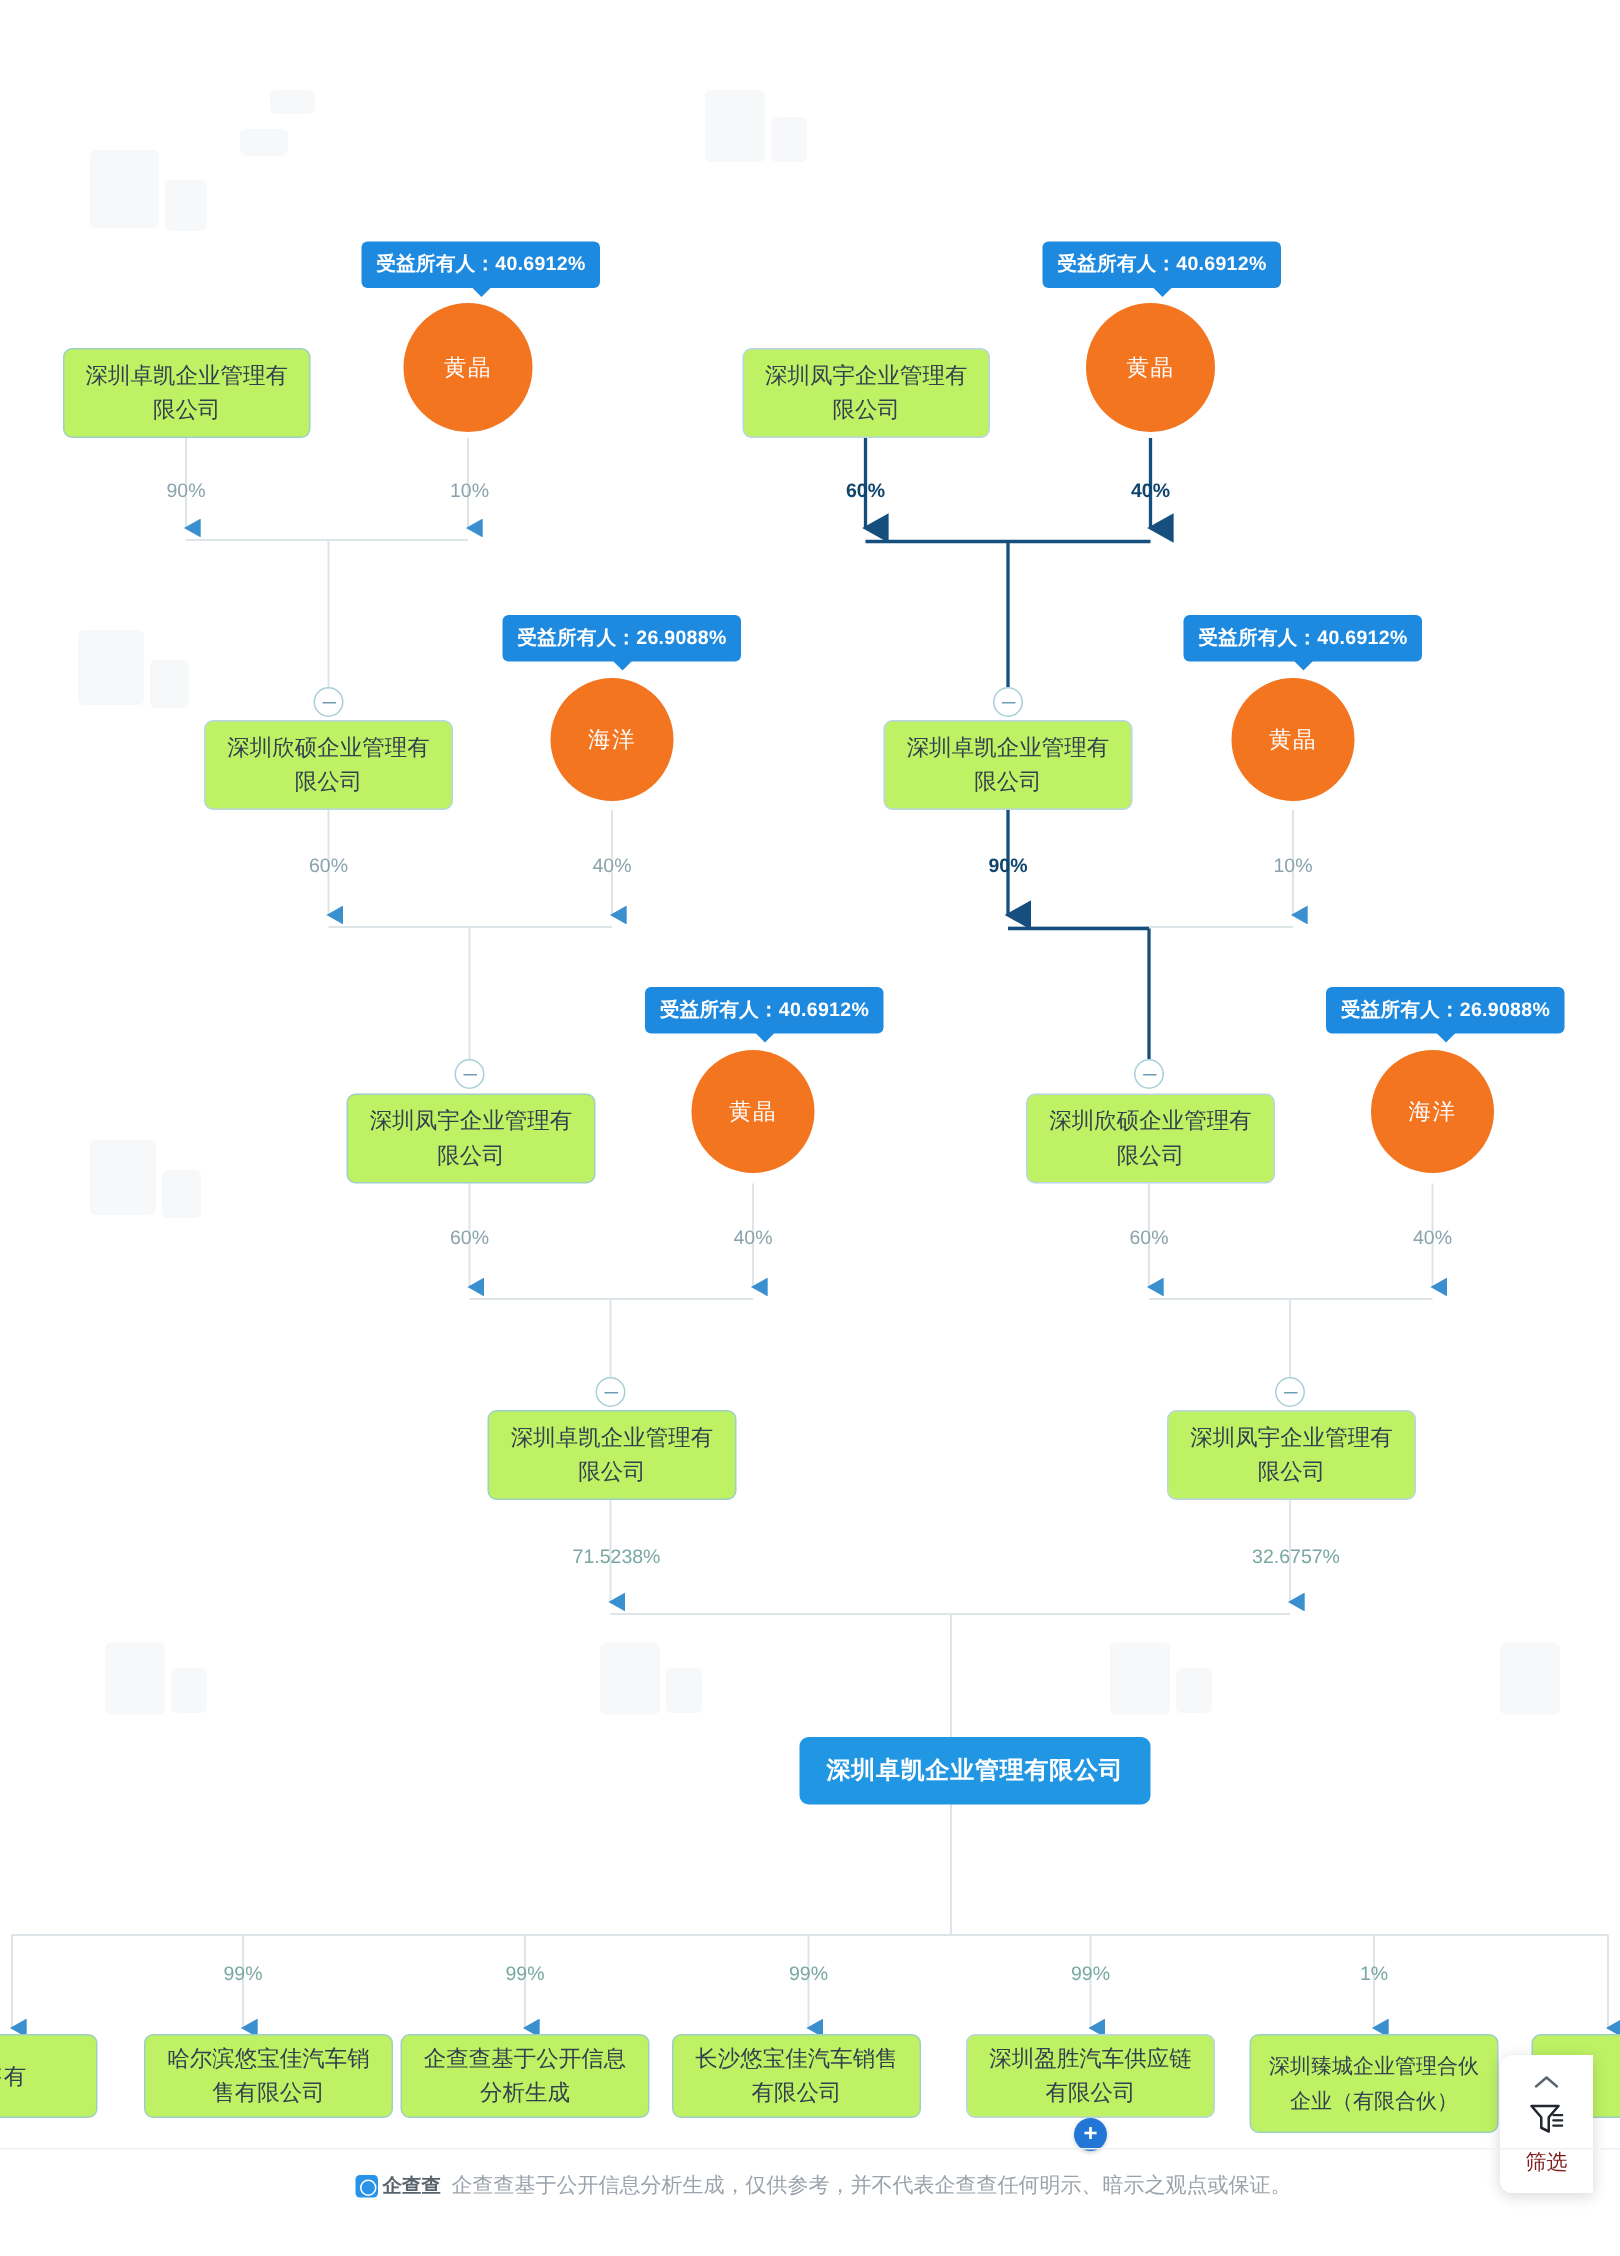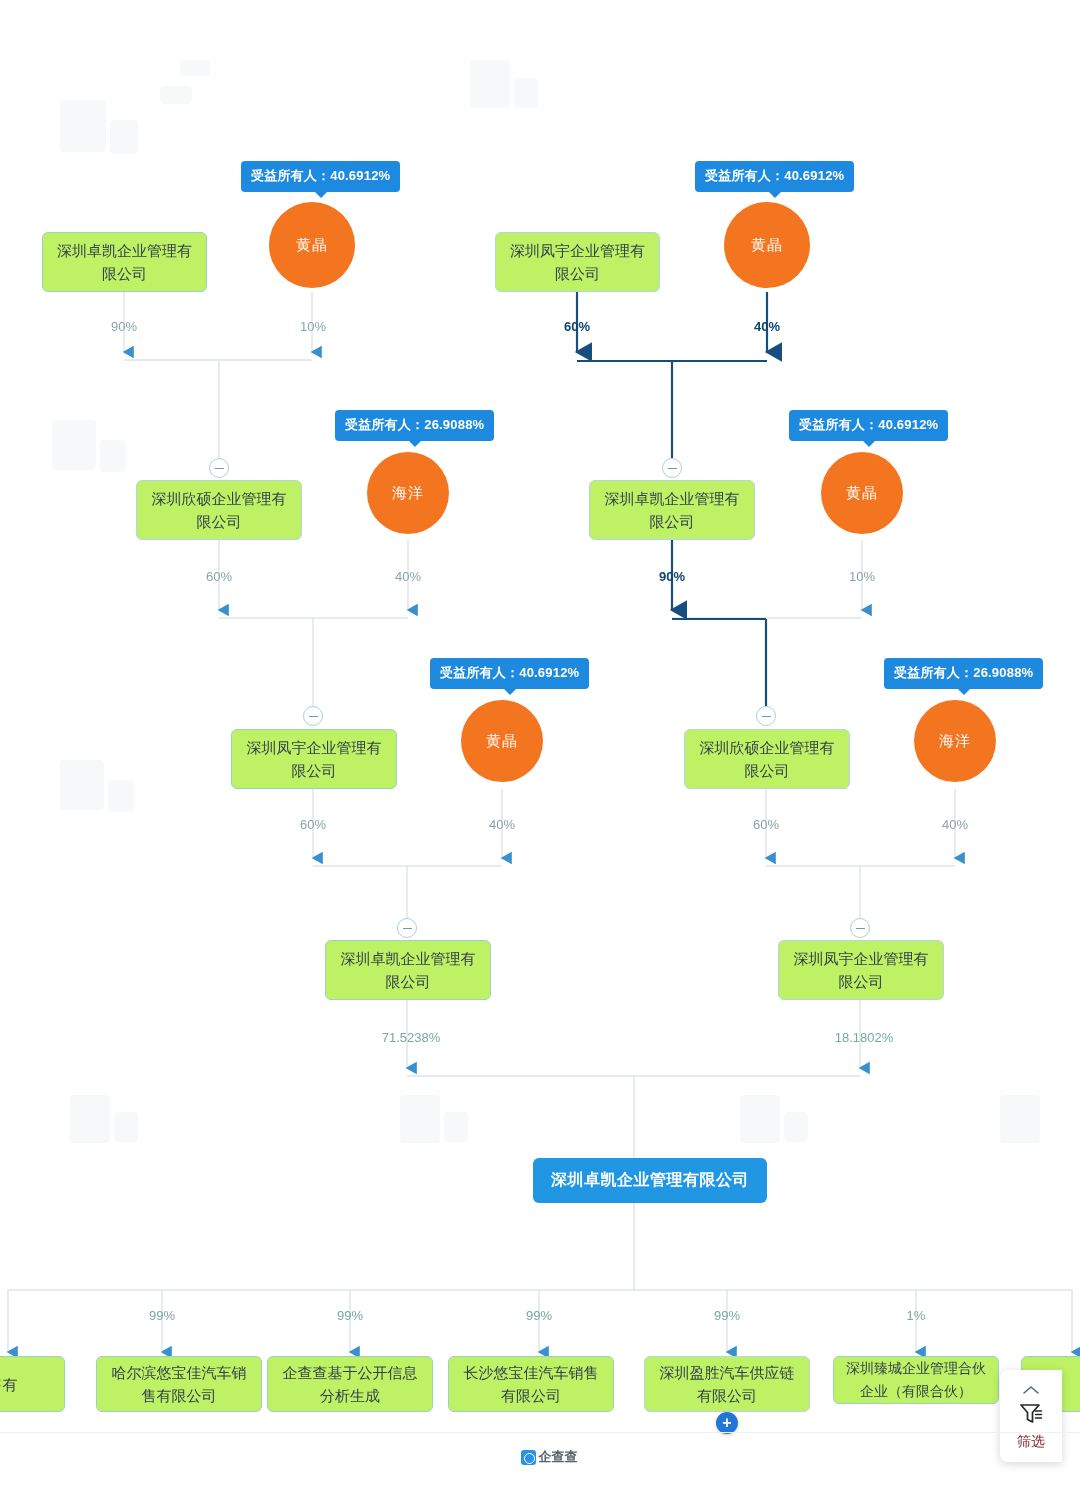--- a/index.html
+++ b/index.html
@@ -364,21 +364,21 @@
   <div class="cbox teal" style="left:325px;top:940px;width:166px;height:60px;">
     <span>深圳卓凯企业管理有限公司</span>
   </div>
 
   <div class="collapse" style="left:850px;top:918px;"></div>
   <div class="cbox blueborder" style="left:778px;top:940px;width:166px;height:60px;">
     <span>深圳凤宇企业管理有限公司</span>
   </div>
 
   <div class="pct teal" style="left:411px;top:1030px;">71.5238%</div>
-  <div class="pct teal" style="left:864px;top:1030px;">18.1802%</div>
+  <div class="pct teal" style="left:864px;top:1030px;">32.6757%</div>
 
   <div class="rootnode" style="left:533px;top:1158px;transform:translateX(0);">
     <span>深圳卓凯企业管理有限公司</span>
   </div>
 
   <div class="pct teal" style="left:162px;top:1308px;">99%</div>
   <div class="pct teal" style="left:350px;top:1308px;">99%</div>
   <div class="pct teal" style="left:539px;top:1308px;">99%</div>
   <div class="pct teal" style="left:727px;top:1308px;">99%</div>
   <div class="pct teal" style="left:916px;top:1308px;">1%</div>
@@ -391,21 +391,21 @@
   </div>
   <div class="cbox teal" style="left:267px;top:1356px;width:166px;height:56px;">
     <span>企查查基于公开信息分析生成</span>
   </div>
   <div class="cbox teal" style="left:448px;top:1356px;width:166px;height:56px;">
     <span>长沙悠宝佳汽车销售有限公司</span>
   </div>
   <div class="cbox blueborder" style="left:644px;top:1356px;width:166px;height:56px;">
     <span>深圳盈胜汽车供应链有限公司</span>
   </div>
-  <div class="cbox teal" style="left:833px;top:1356px;width:166px;height:48px;font-size:14px;">
+  <div class="cbox teal" style="left:833px;top:1356px;width:166px;height:66px;font-size:14px;">
     <span>深圳臻城企业管理合伙企业（有限合伙）</span>
   </div>
   <div class="cbox teal" style="left:1021px;top:1356px;width:166px;height:56px;white-space:pre-line;">
     
   </div>
 
   <div class="plusbtn" style="left:716px;top:1412px;">
     <span>+</span>
   </div>
 
@@ -423,15 +423,16 @@
     </span>
     <span class="flabel">筛选</span>
   </div>
 
   <div class="footer-sep" style="top:1432px;"></div>
   <div class="footer" style="top:1448px;margin-left:18px;">
     <span class="qcc-logo">
       <span class="qcc-mark"></span>
       <span class="qcc-text">企查查</span>
     </span>
+    <span>企查查基于公开信息分析生成，仅供参考，并不代表企查查任何明示、暗示之观点或保证。</span>
   </div>
 
 </div>
 
 </body></html>

